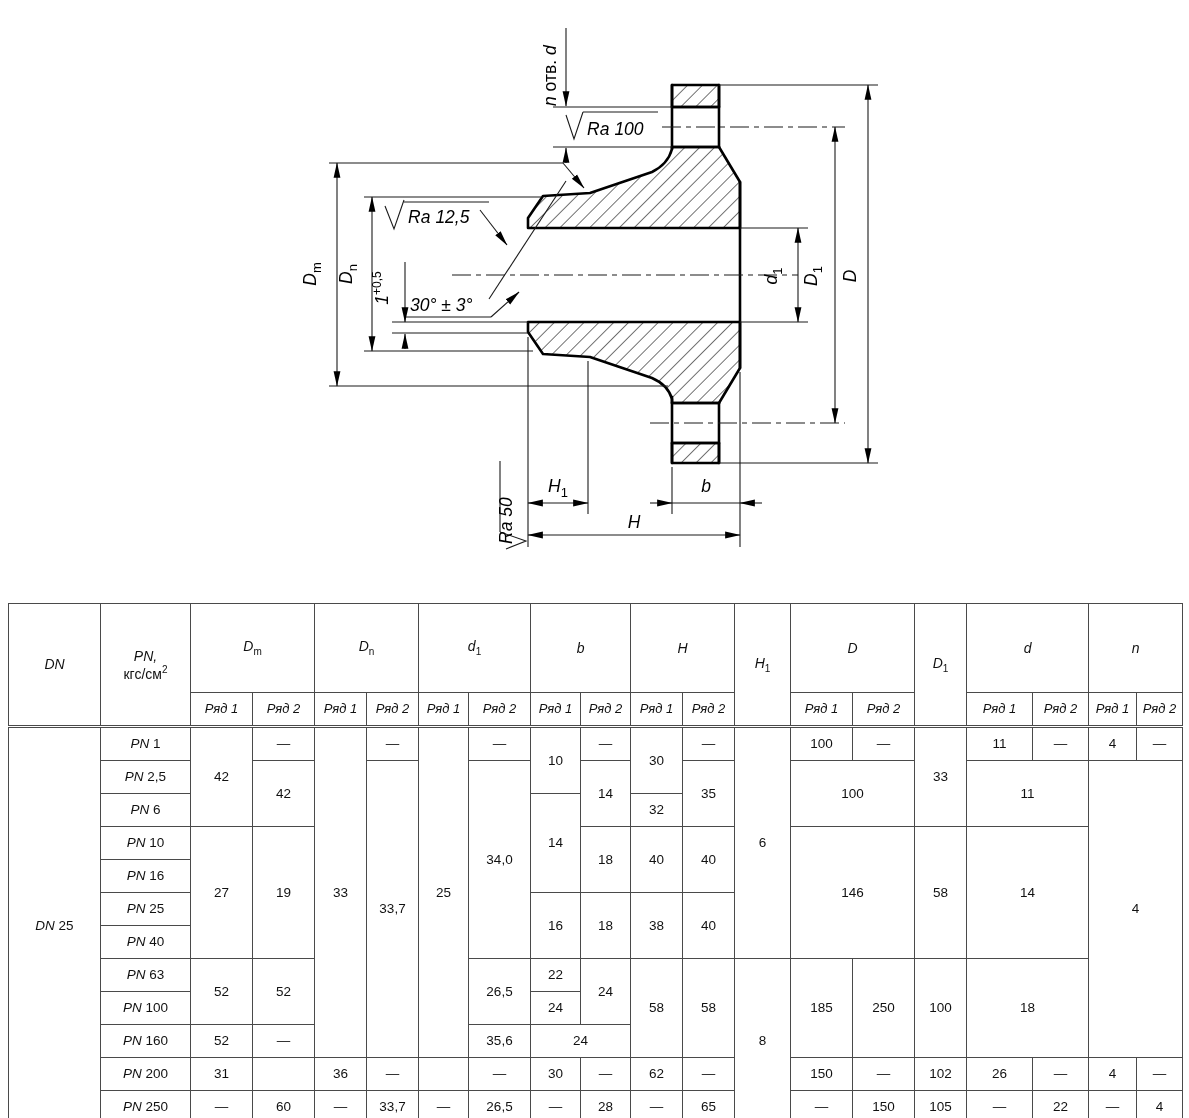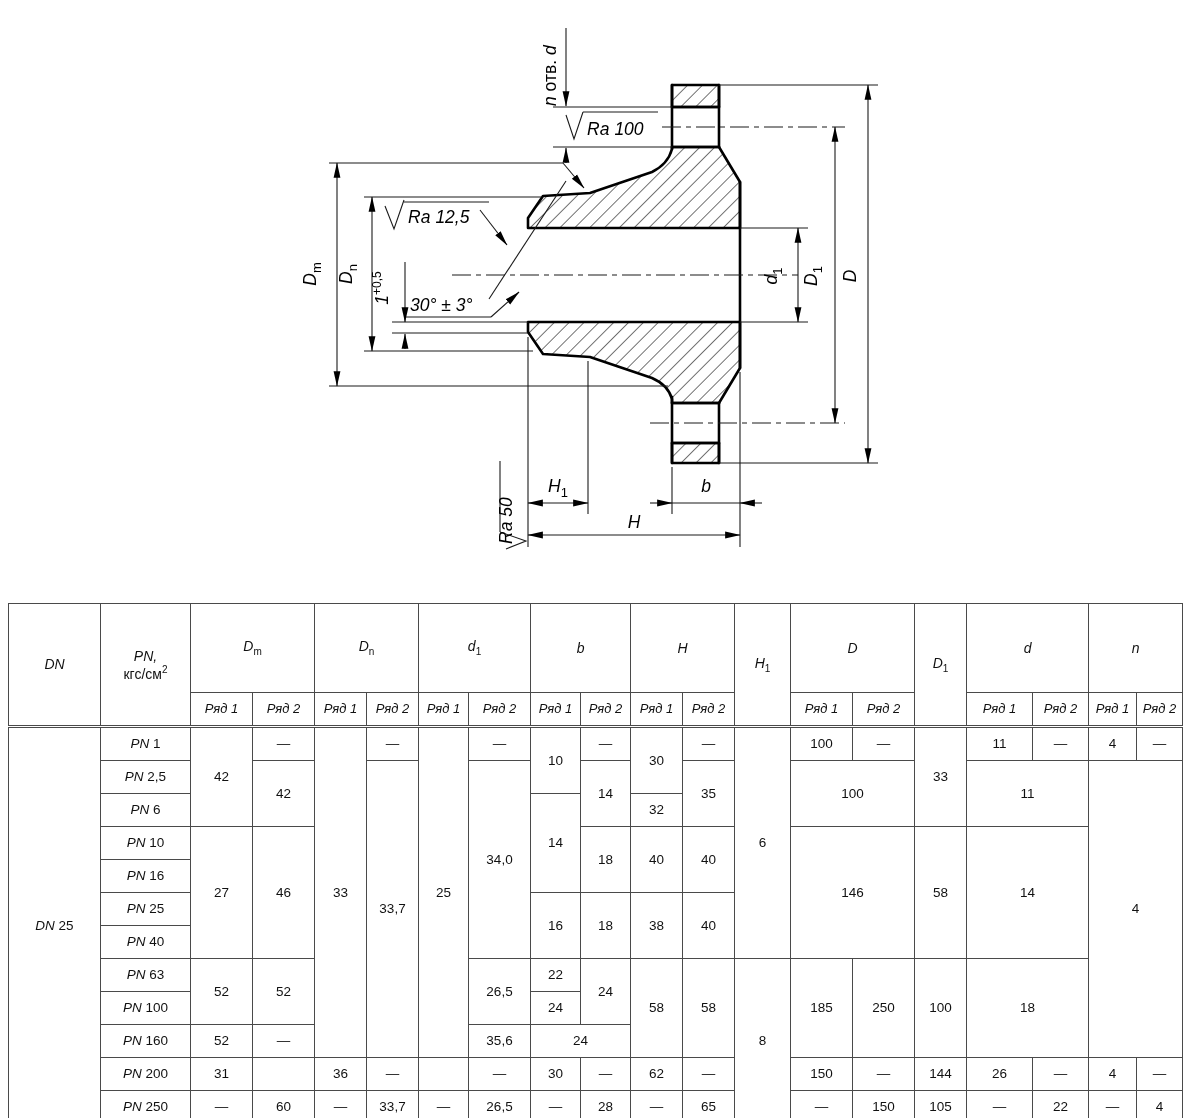--- a/index.html
+++ b/index.html
@@ -236,21 +236,21 @@
           <td rowspan="9" colspan="2">4</td>
         </tr>
         <tr>
           <td><i>PN</i><span> 6</span></td>
           <td rowspan="3">14</td>
           <td>32</td>
         </tr>
         <tr>
           <td><i>PN</i><span> 10</span></td>
           <td rowspan="4">27</td>
-          <td rowspan="4">46</td>
+          <td rowspan="4">19</td>
           <td rowspan="2">18</td>
           <td rowspan="2">40</td>
           <td rowspan="2">40</td>
           <td rowspan="4" colspan="2">146</td>
           <td rowspan="4">58</td>
           <td rowspan="4" colspan="2">14</td>
         </tr>
         <tr>
           <td><i>PN</i><span> 16</span></td>
         </tr>
@@ -297,21 +297,21 @@
           <td>36</td>
           <td>—</td>
           <td></td>
           <td>—</td>
           <td>30</td>
           <td>—</td>
           <td>62</td>
           <td>—</td>
           <td>150</td>
           <td>—</td>
-          <td>144</td>
+          <td>102</td>
           <td>26</td>
           <td>—</td>
           <td>4</td>
           <td>—</td>
         </tr>
         <tr>
           <td><i>PN</i><span> 250</span></td>
           <td>—</td>
           <td>60</td>
           <td>—</td>

